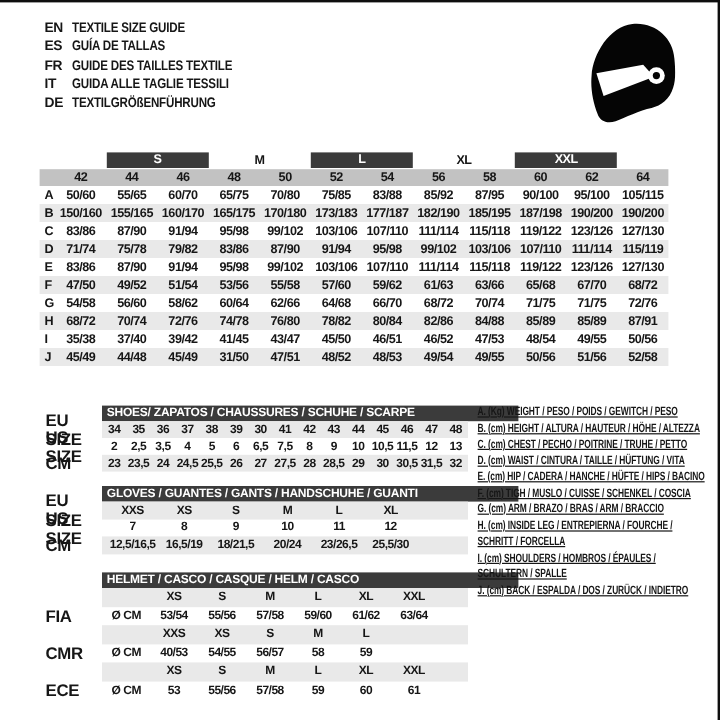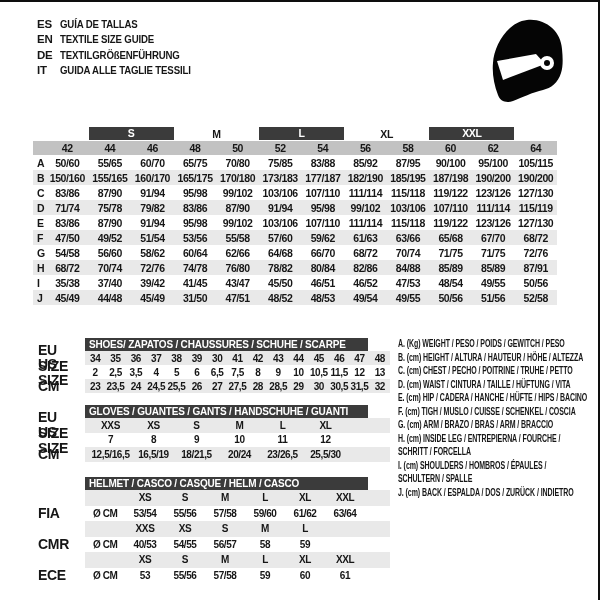--- a/index.html
+++ b/index.html
@@ -24,60 +24,64 @@
   .mt-sizes-row { height:14px; background:#c2c2c2; }
   .mt-cell { text-align:center; }
   .mt-label { text-align:left; padding-left:4px; }
   .group-dark { background:#3b3b3b; color:#fff; text-align:center; height:13px; line-height:13px; }
   .group-light { text-align:center; }
   .stripe { background:#e9e9e9; }
 
   
   .sub { position:absolute; left:38px; width:352px; }
   .shoes-sec { top:338px; } .gloves-sec { top:405px; } .helmet-sec { top:477px; }
-  .sub-title { margin-left:47px; width:283px; height:13px; background:#3b3b3b; color:#fff;
+  .sub-title { margin-left:47px; width:347px; height:13px; background:#3b3b3b; color:#fff;
                font-size:10px; line-height:13px; padding-left:4px; letter-spacing:-0.2px; white-space:nowrap; }
   .sub-row { display:flex; align-items:stretch; }
   .shoes-sec .sub-row { height:14px; } .gloves-sec .sub-row { height:14.5px; } .helmet-sec .sub-row { height:15.5px; }
   .sub-label { width:47px; flex:0 0 47px; font-size:14px; letter-spacing:-0.3px; display:flex; align-items:center; }
   .sub-body { width:305px; display:grid; align-items:center; }
   .cell { text-align:center; font-size:10px; letter-spacing:-0.4px; white-space:nowrap; }
   .shoes-grid { grid-template-columns:repeat(15,1fr); }
   .gloves-grid { grid-template-columns:repeat(6,43px) 1fr; padding-left:4px; }
   .helm-grid { grid-template-columns:40px repeat(6,40px) 1fr; }
   .unit-cell { text-align:left; padding-left:8px; }
 
   
-  .legend { position:absolute; left:398px; top:337px; width:200px; font-size:10px; }
+  .legend { position:absolute; left:398px; top:337px; width:200px; font-size:10px;text-decoration:underline; }
   .legend-line { height:13.5px; line-height:13.5px; white-space:nowrap;
                  transform:scaleX(0.70); transform-origin:0 0; letter-spacing:-0.1px; }
 </style>
 </head>
 <body>
 
 <div class="page">
   <div class="border-top"></div>
   <div class="border-right"></div>
 
   <div class="langs">
       <div class="lang-line">
+        <span class="lang-code">EN</span>
+        <span class="lang-text">TEXTILE SIZE GUIDE</span>
+      </div>
+      <div class="lang-line">
         <span class="lang-code">ES</span>
         <span class="lang-text">GUÍA DE TALLAS</span>
       </div>
       <div class="lang-line">
-        <span class="lang-code">EN</span>
-        <span class="lang-text">TEXTILE SIZE GUIDE</span>
+        <span class="lang-code">FR</span>
+        <span class="lang-text">GUIDE DES TAILLES TEXTILE</span>
+      </div>
+      <div class="lang-line">
+        <span class="lang-code">IT</span>
+        <span class="lang-text">GUIDA ALLE TAGLIE TESSILI</span>
       </div>
       <div class="lang-line">
         <span class="lang-code">DE</span>
         <span class="lang-text">TEXTILGRÖßENFÜHRUNG</span>
-      </div>
-      <div class="lang-line">
-        <span class="lang-code">IT</span>
-        <span class="lang-text">GUIDA ALLE TAGLIE TESSILI</span>
       </div>
     </div>
 
   <svg class="logo" width="72" height="86" viewBox="0 0 72 86" aria-hidden="true">
     <path fill="#050505" d="M36,3 C54,1 70,14 71,32 C72,42 72,50 70,56 C67,66 60,71 52,73
              C42,75 30,81 22,84 C15,86.5 9,84 7,78 C3,68 1,56 2,46 C3,28 17,5 36,3 Z"></path>
     <polygon fill="#ffffff" points="6,44 45,37 54,47 12,63"></polygon>
     <circle cx="56" cy="46" r="7" fill="#ffffff"></circle>
     <circle cx="56" cy="46" r="3" fill="#050505"></circle>
   </svg>

